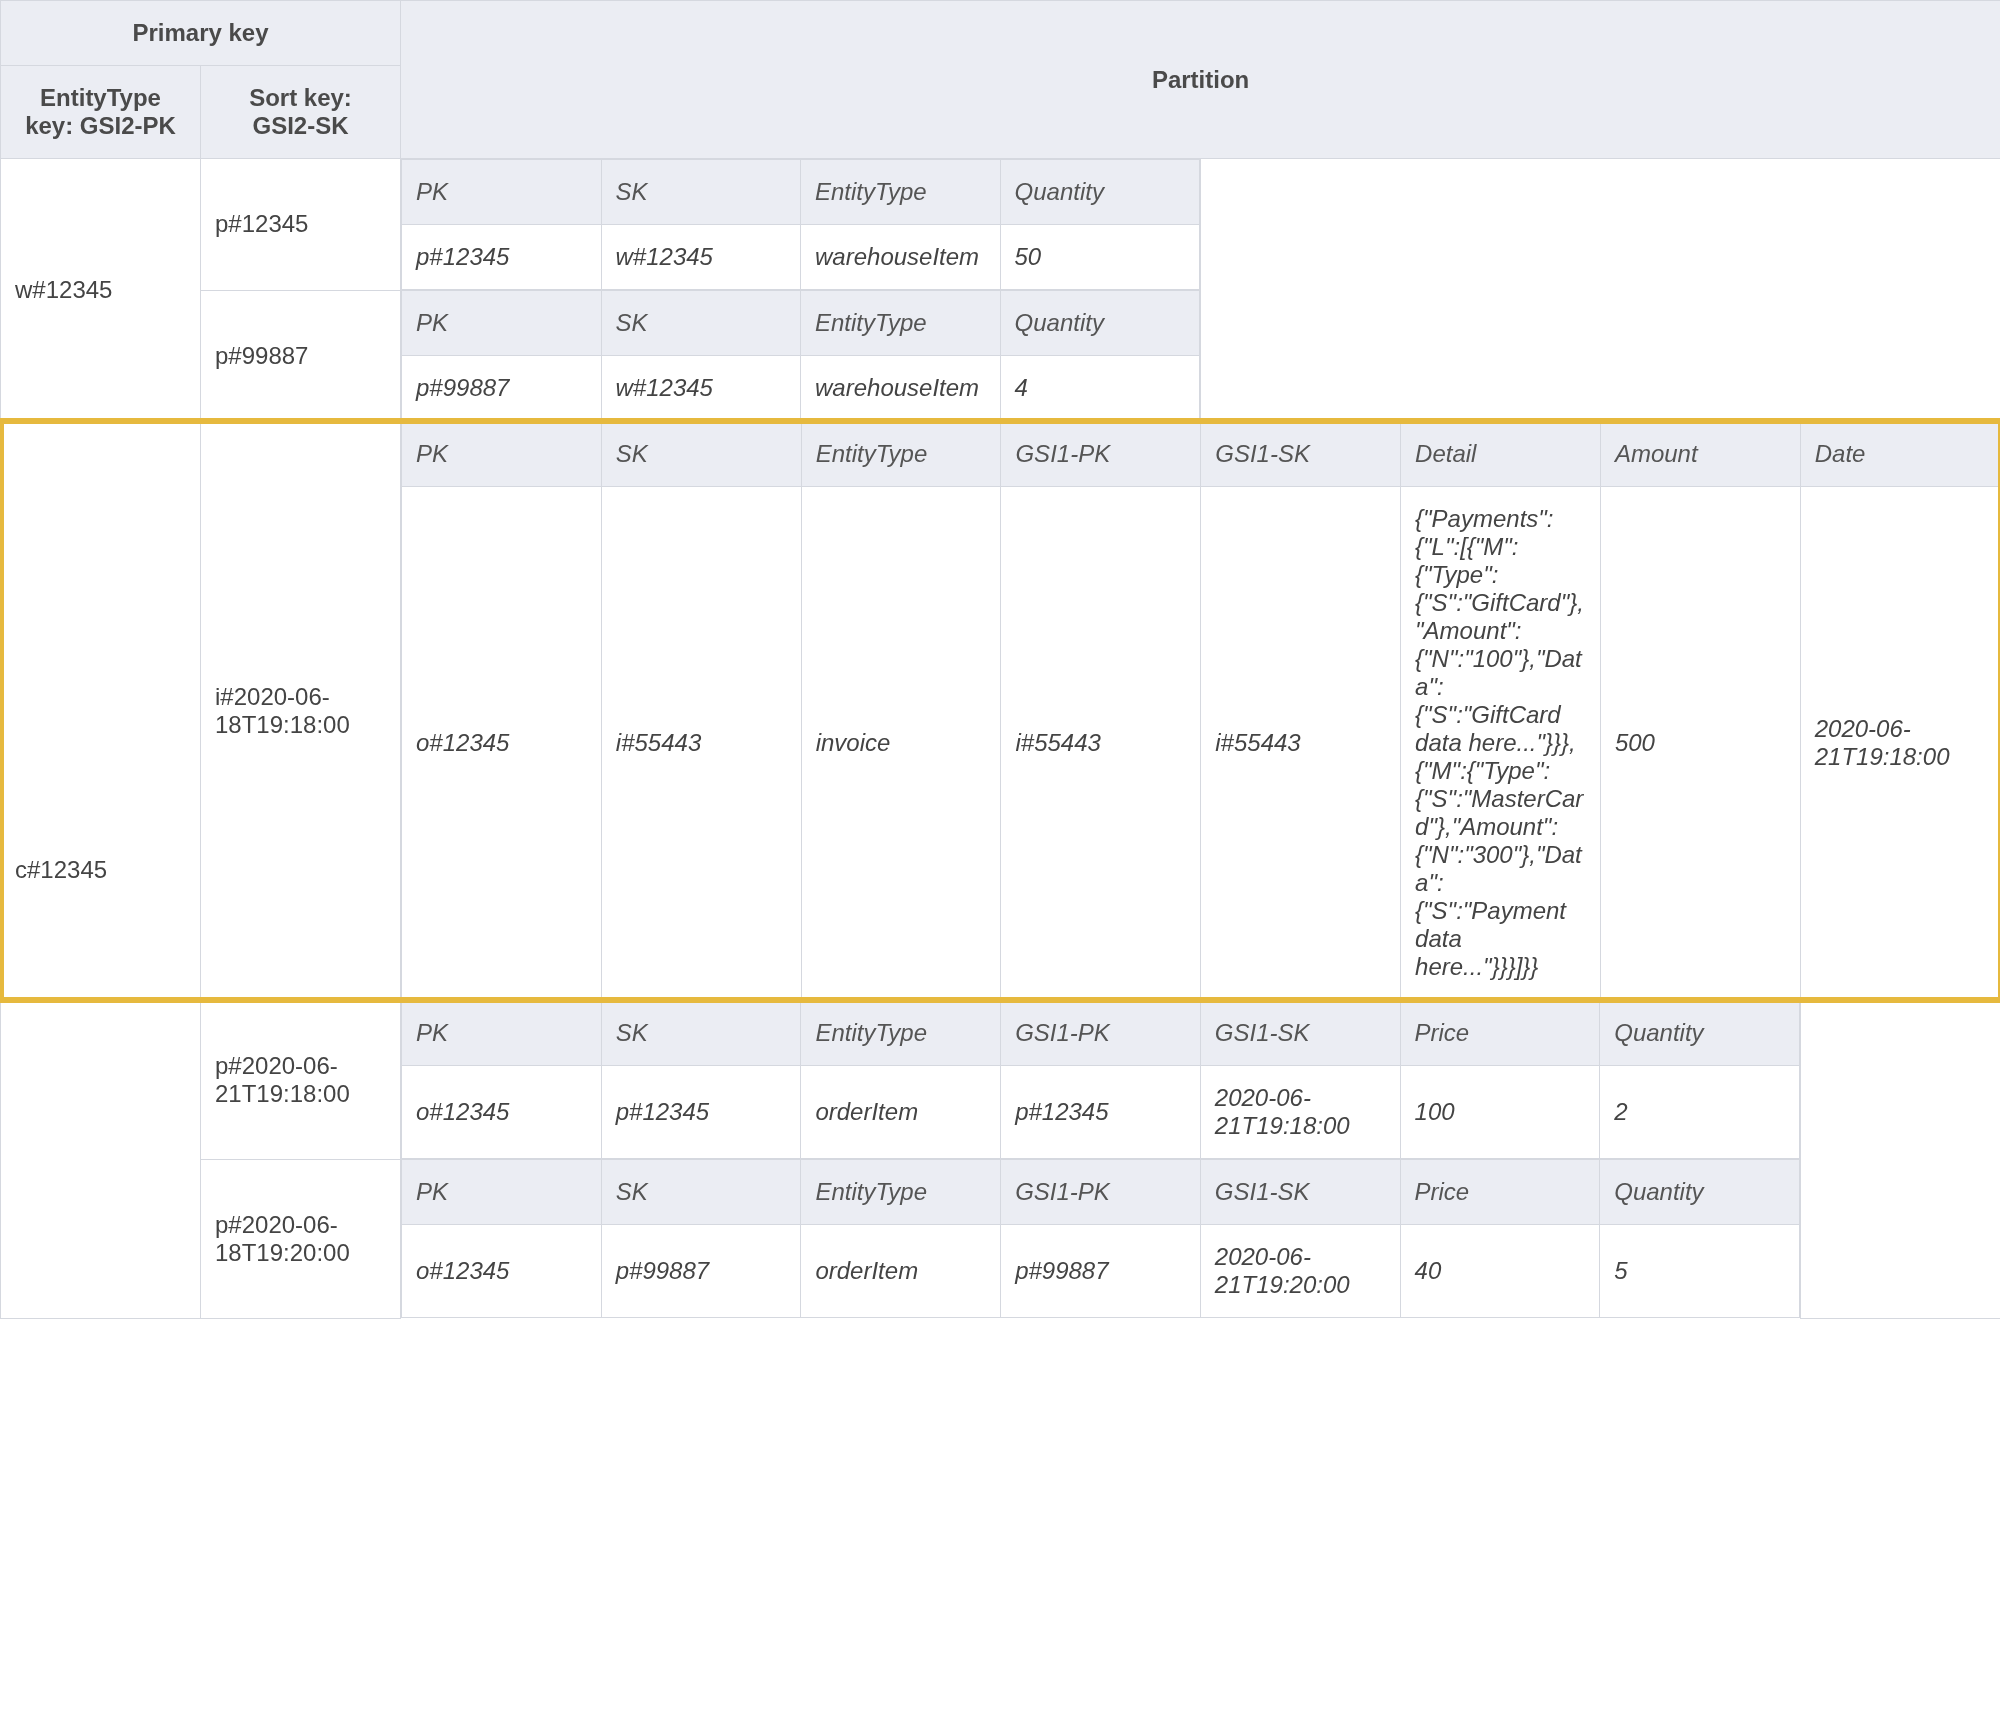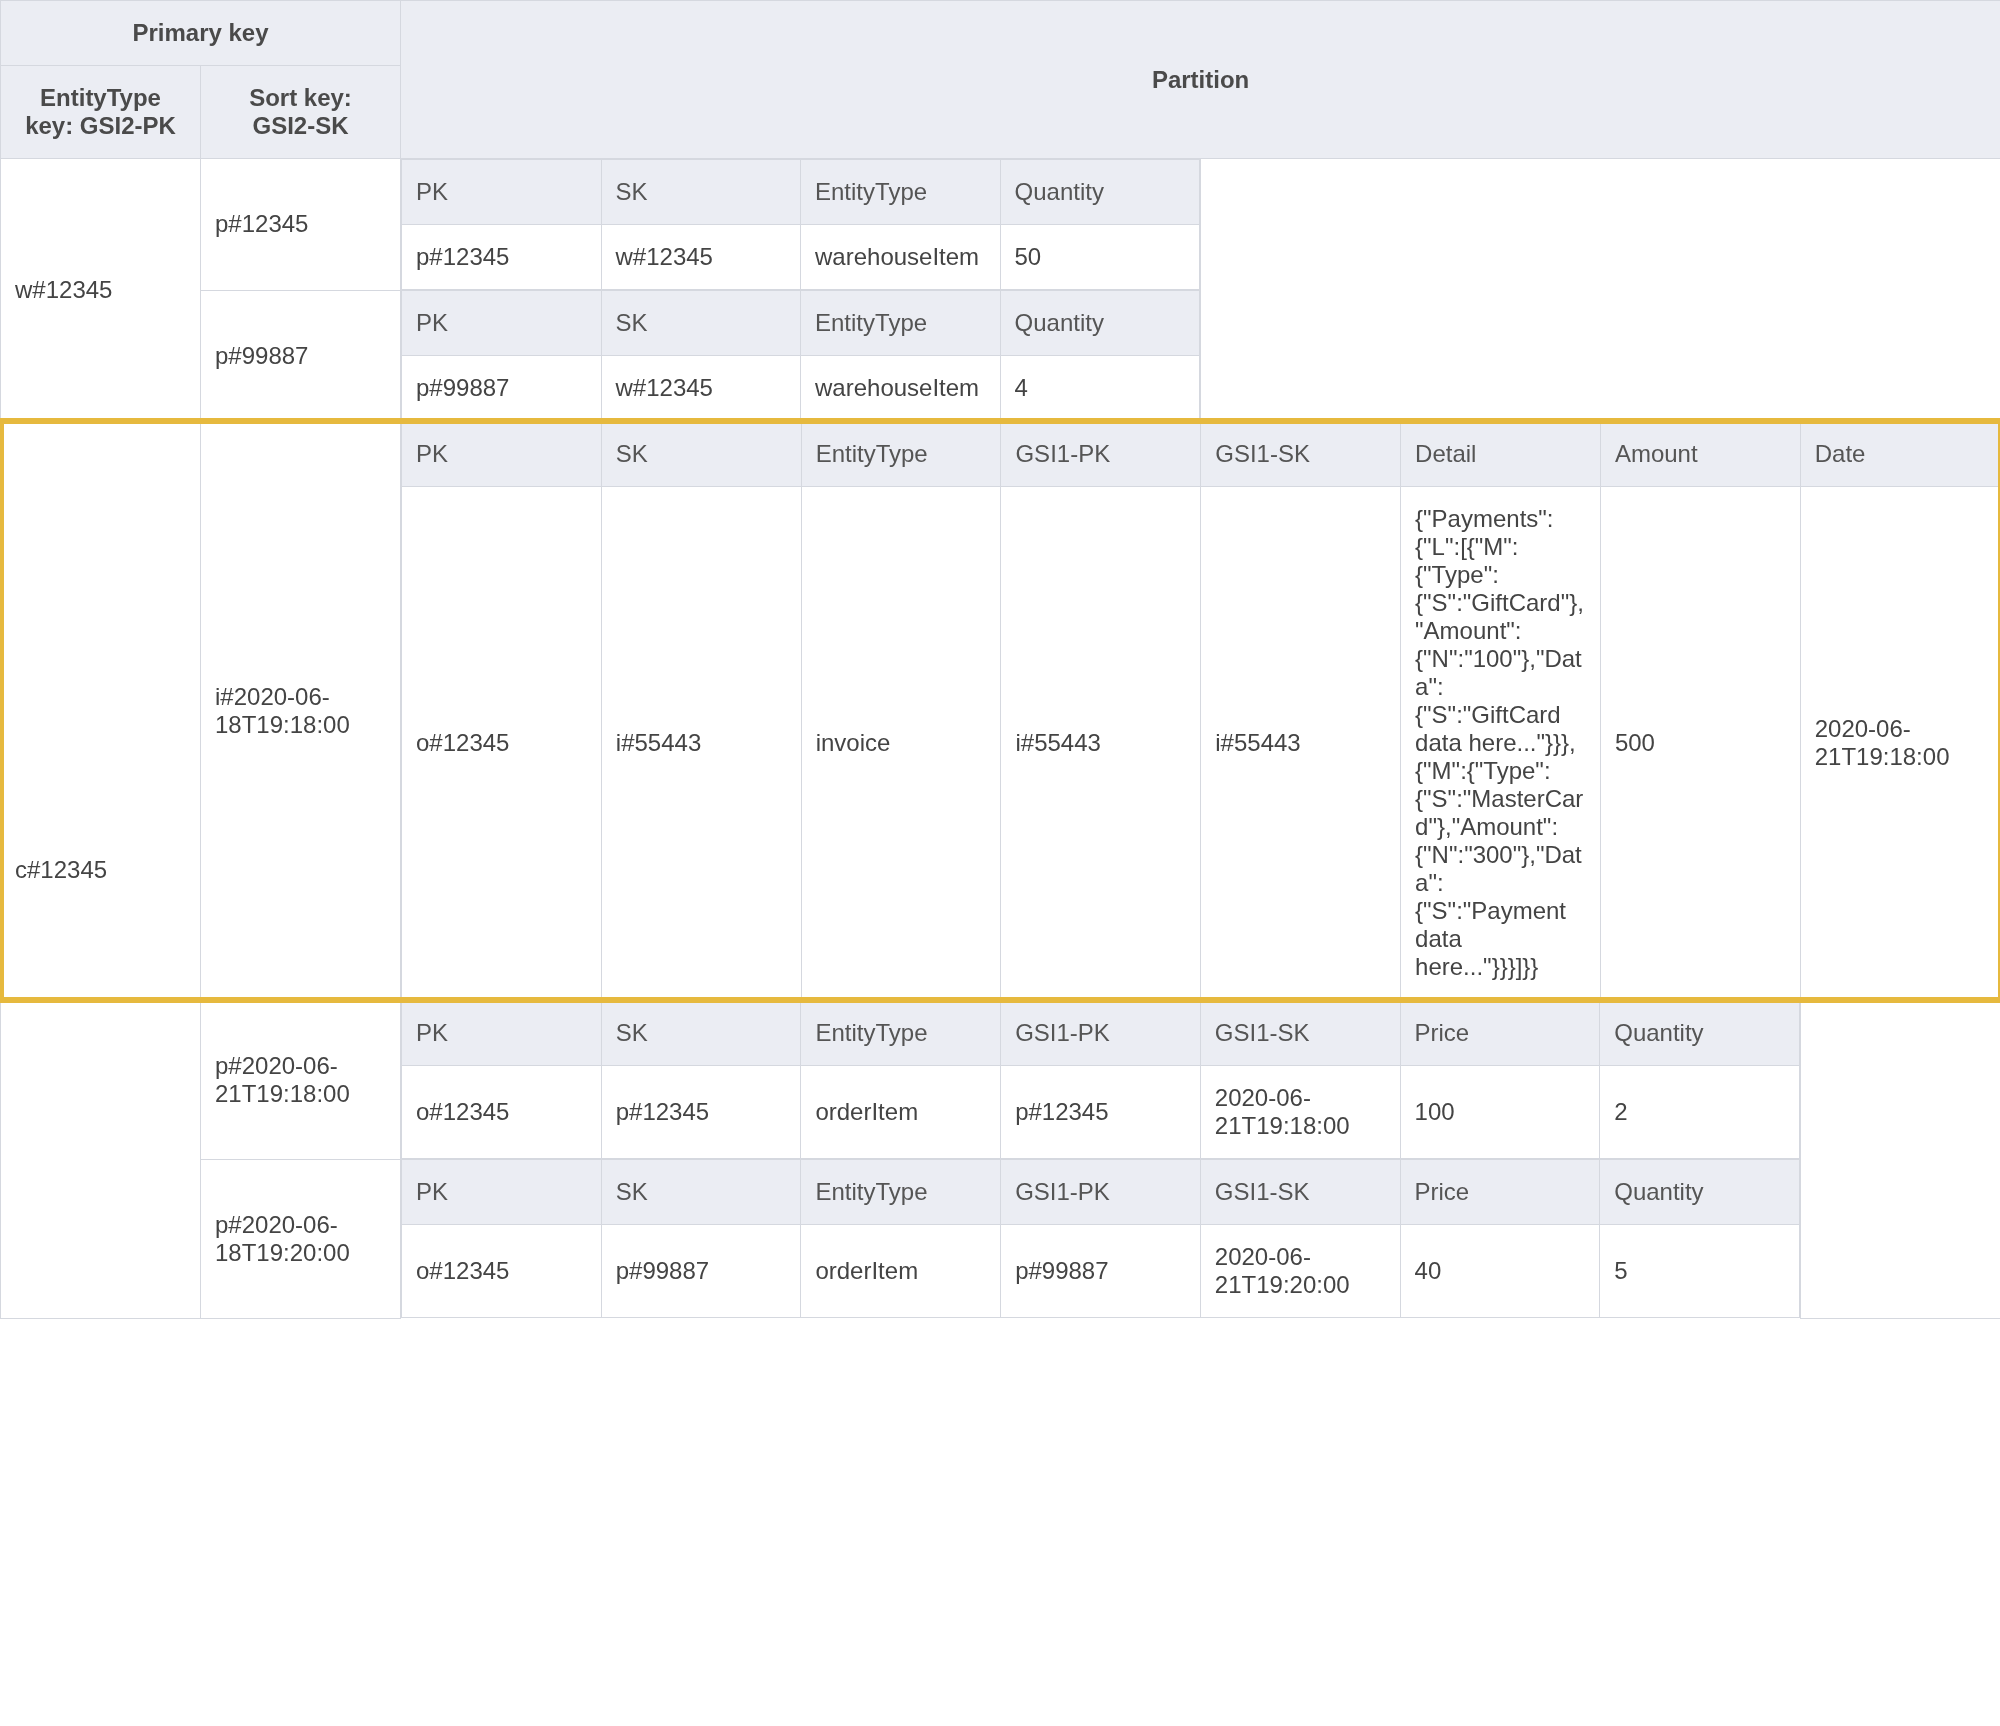--- a/index.html
+++ b/index.html
@@ -35,20 +35,21 @@
     color: #4a4a4a;
   }
   col.pk { width: 200px; }
   col.sk { width: 200px; }
   col.attr { width: 200px; }
 
   table.inner {
     border-collapse: collapse;
     width: 100%;
     table-layout: fixed;
+    font-style: italic;
   }
   table.inner th, table.inner td {
     border: 1px solid #d5d8df;
     padding: 18px 14px;
     text-align: left;
     vertical-align: middle;
     word-wrap: break-word;
     font-weight: 400;
   }
   table.inner th {

